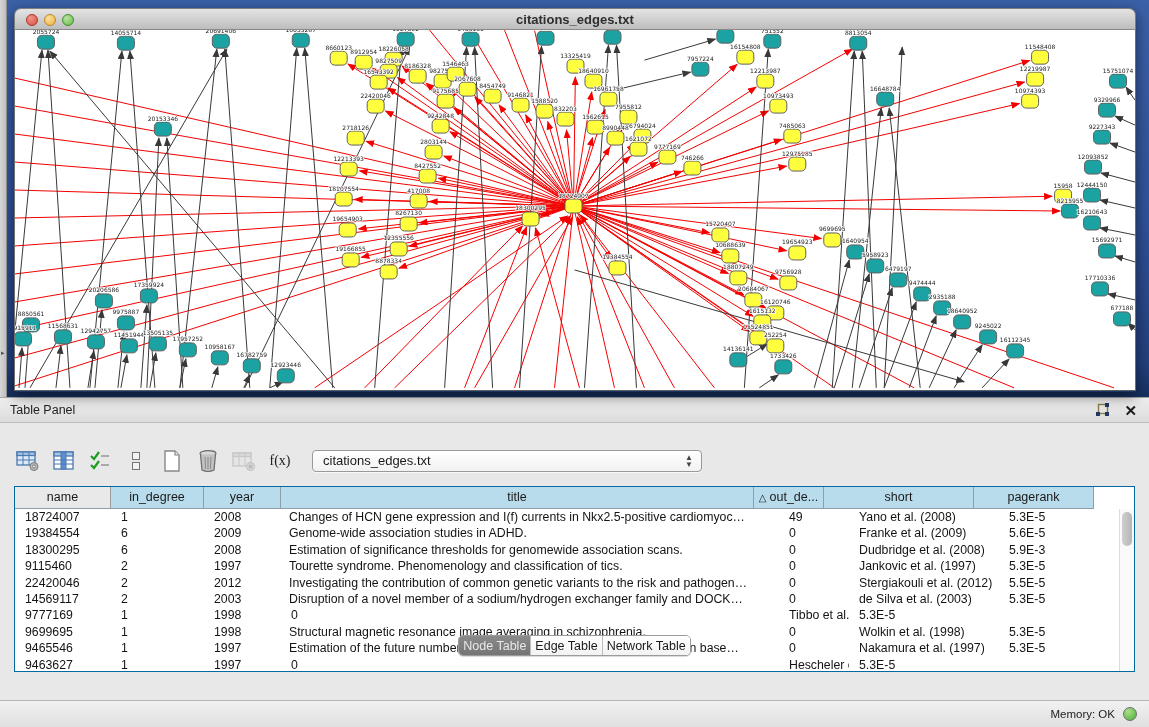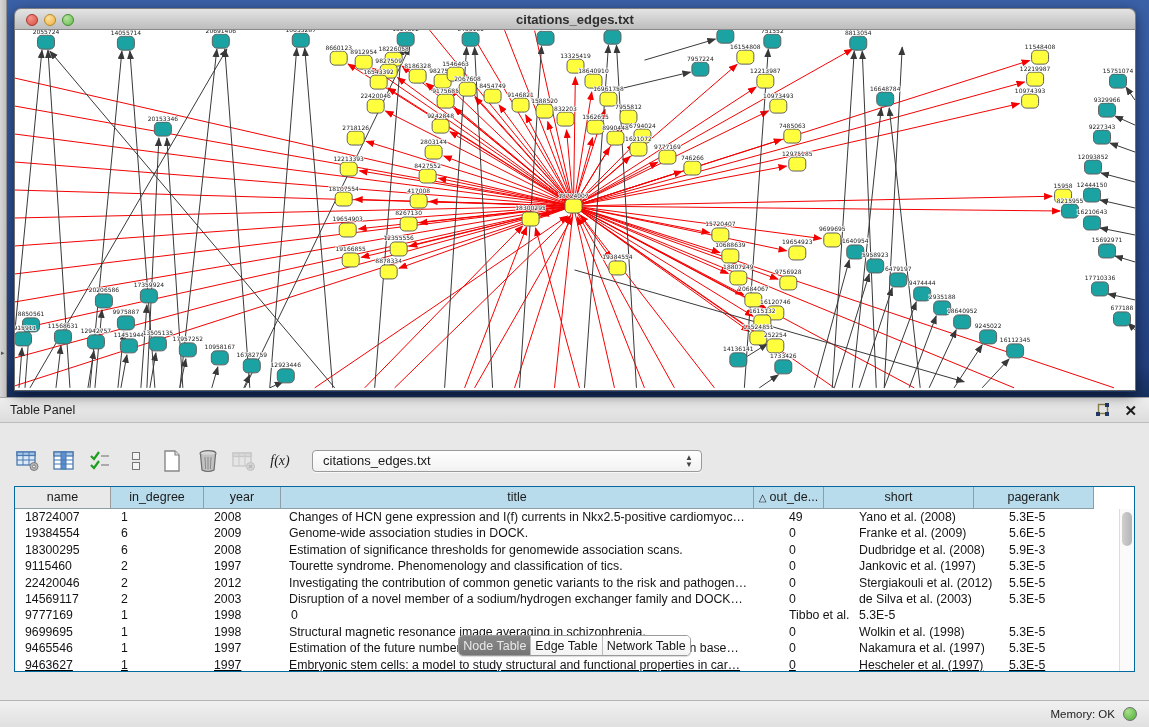--- a/index.html
+++ b/index.html
@@ -31,21 +31,21 @@
   
   .panel-header { position:absolute; top:397px; left:0; width:1149px; height:26px;
                   background:linear-gradient(#efefef,#dcdcdc); border-top:1px solid #a7a7a7; border-bottom:1px solid #bdbdbd; }
   .panel-title { position:absolute; left:10px; top:0; line-height:25px; font-size:12.5px; color:#222; }
   .panel-header-icons { position:absolute; right:12px; top:4px; display:flex; gap:14px; align-items:center; }
   .close-x { font-size:15px; font-weight:bold; color:#1c1c1c; line-height:17px; cursor:default; }
 
   .panel-body { position:absolute; top:423px; left:0; width:1149px; height:249px; background:#e8e8e8; }
   .toolbar { position:absolute; top:23px; left:16px; height:30px; display:flex; align-items:center; gap:12px; }
   .tb-icon { width:24px; height:24px; display:flex; align-items:center; justify-content:center; }
-  .fx { font-family:"Liberation Serif", serif; font-style:italic; font-size:14px; color:#1a1a1a; }
+  .fx { font-family:"Liberation Serif", serif; font-size:14px; color:#1a1a1a; }
   .combo { margin-left:8px; width:390px; height:22px; background:linear-gradient(#ffffff,#f2f2f2);
            border:1px solid #9a9a9a; border-radius:4px; position:relative; font-size:13px; color:#1a1a1a;
            line-height:20px; padding-left:10px; box-shadow:0 1px 0 rgba(255,255,255,.7); }
   .combo-arrows { position:absolute; right:8px; top:3px; font-size:8px; color:#444; line-height:7px; text-align:center; }
 
   .tbl { position:absolute; top:63px; left:14px; width:1121px; height:186px; background:#ffffff;
          border:1px solid #0369a1; overflow:hidden; }
   .tbl-head { display:grid; width:1079px; height:22px; background:#b9dcec; }
   .th { border-right:1px solid #8e9ea6; border-bottom:1px solid #8e9ea6; font-size:12.5px; color:#1a1a1a;
         text-align:center; line-height:21px; overflow:hidden; white-space:nowrap; background:#b9dcec; }
@@ -788,21 +788,21 @@
           <div class="td">2008</div>
           <div class="td title-cell">Changes of HCN gene expression and I(f) currents in Nkx2.5-positive cardiomyoc…</div>
           <div class="td">49</div>
           <div class="td">Yano et al. (2008)</div>
           <div class="td">5.3E-5</div>
         </div>
         <div class="tr" style="grid-template-columns: 96px 93px 77px 1fr 70px 150px 120px;">
           <div class="td">19384554</div>
           <div class="td">6</div>
           <div class="td">2009</div>
-          <div class="td title-cell">Genome-wide association studies in DOCK.</div>
+          <div class="td title-cell">Genome-wide association studies in ADHD.</div>
           <div class="td">0</div>
           <div class="td">Franke et al. (2009)</div>
           <div class="td">5.6E-5</div>
         </div>
         <div class="tr" style="grid-template-columns: 96px 93px 77px 1fr 70px 150px 120px;">
           <div class="td">18300295</div>
           <div class="td">6</div>
           <div class="td">2008</div>
           <div class="td title-cell">Estimation of significance thresholds for genomewide association scans.</div>
           <div class="td">0</div>
@@ -855,25 +855,24 @@
         </div>
         <div class="tr" style="grid-template-columns: 96px 93px 77px 1fr 70px 150px 120px;">
           <div class="td">9465546</div>
           <div class="td">1</div>
           <div class="td">1997</div>
           <div class="td title-cell">Estimation of the future numbers of patients with mental disorders in Japan base…</div>
           <div class="td">0</div>
           <div class="td">Nakamura et al. (1997)</div>
           <div class="td">5.3E-5</div>
         </div>
-        <div class="tr" style="grid-template-columns: 96px 93px 77px 1fr 70px 150px 120px; text-decoration: underline;">
+        <div class="tr" style="grid-template-columns: 96px 93px 77px 1fr 70px 150px 120px;">
           <div class="td">9463627</div>
           <div class="td">1</div>
           <div class="td">1997</div>
-          <div class="td title-cell">Embryonic stem cells: a model to study structural and functional properties in car…</div>
           <div class="td">0</div>
           <div class="td">Hescheler et al. (1997)</div>
           <div class="td">5.3E-5</div>
         </div>
       </div>
     <div class="vscroll">
       <div class="vthumb"></div>
     </div>
   </div>
 

